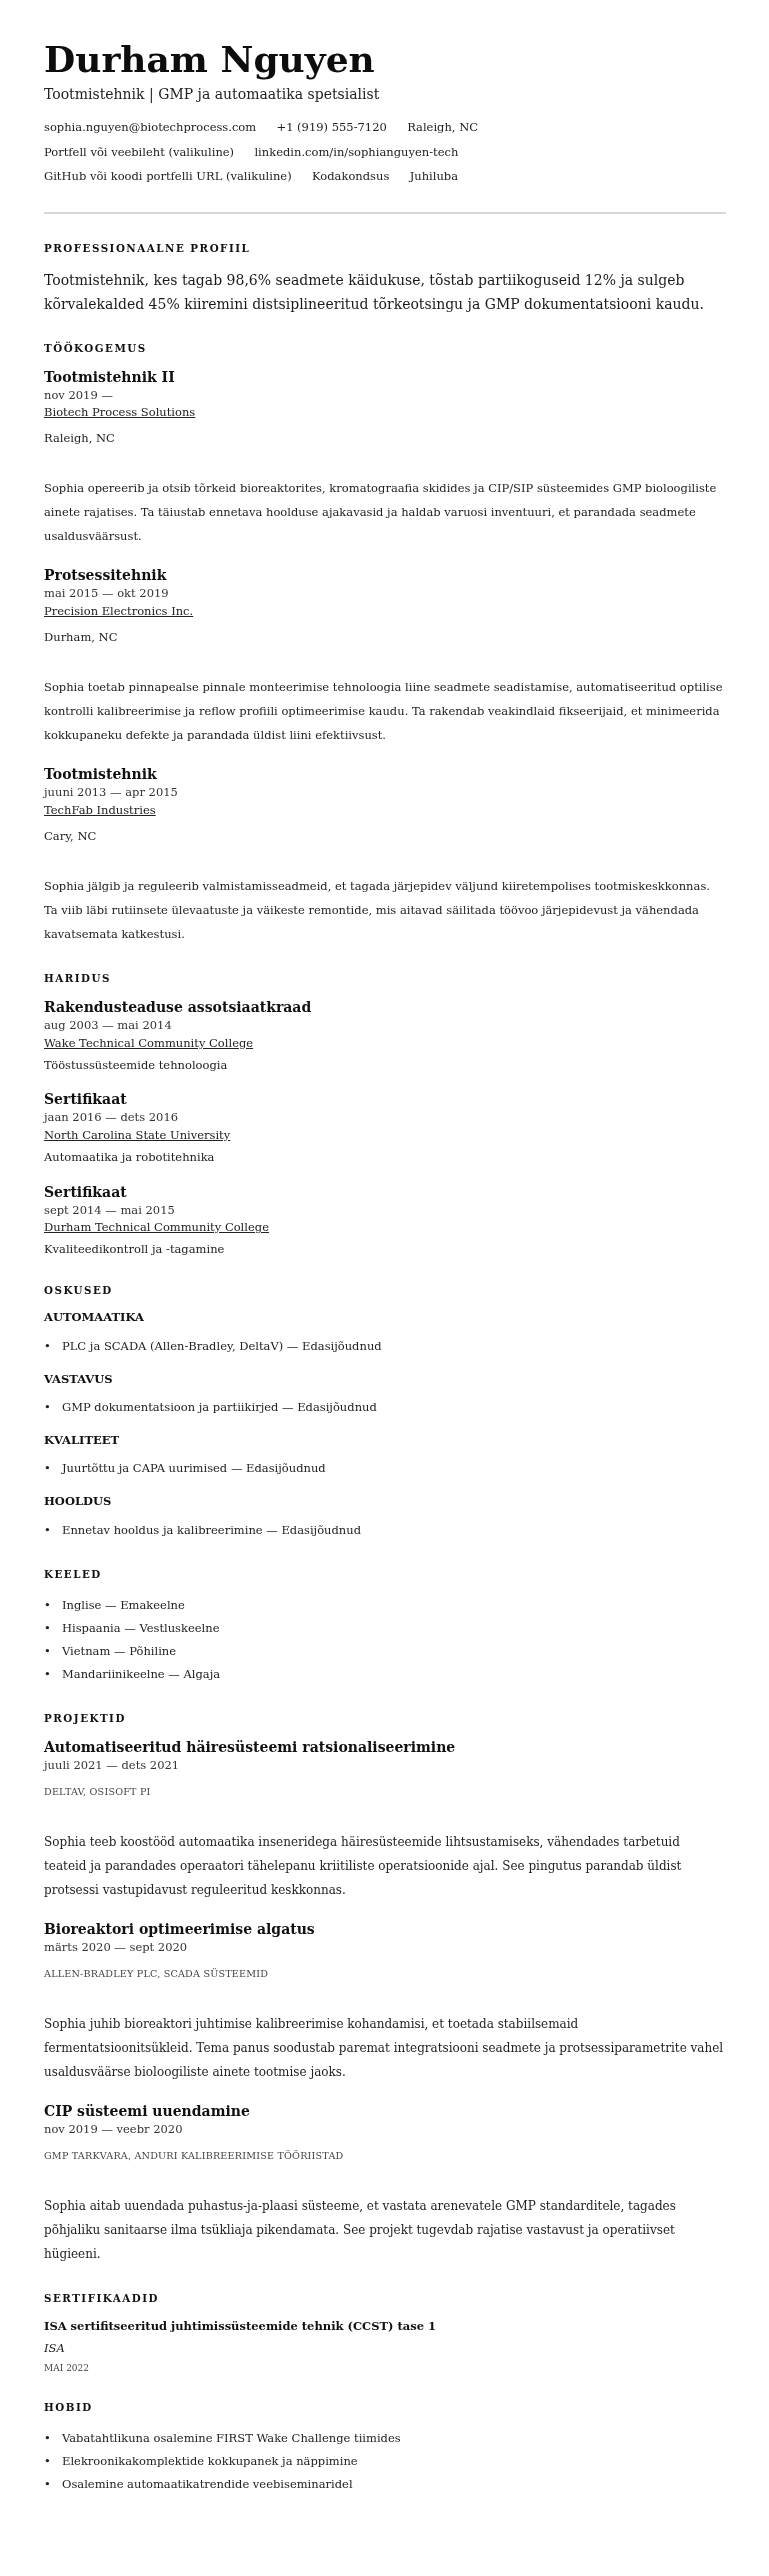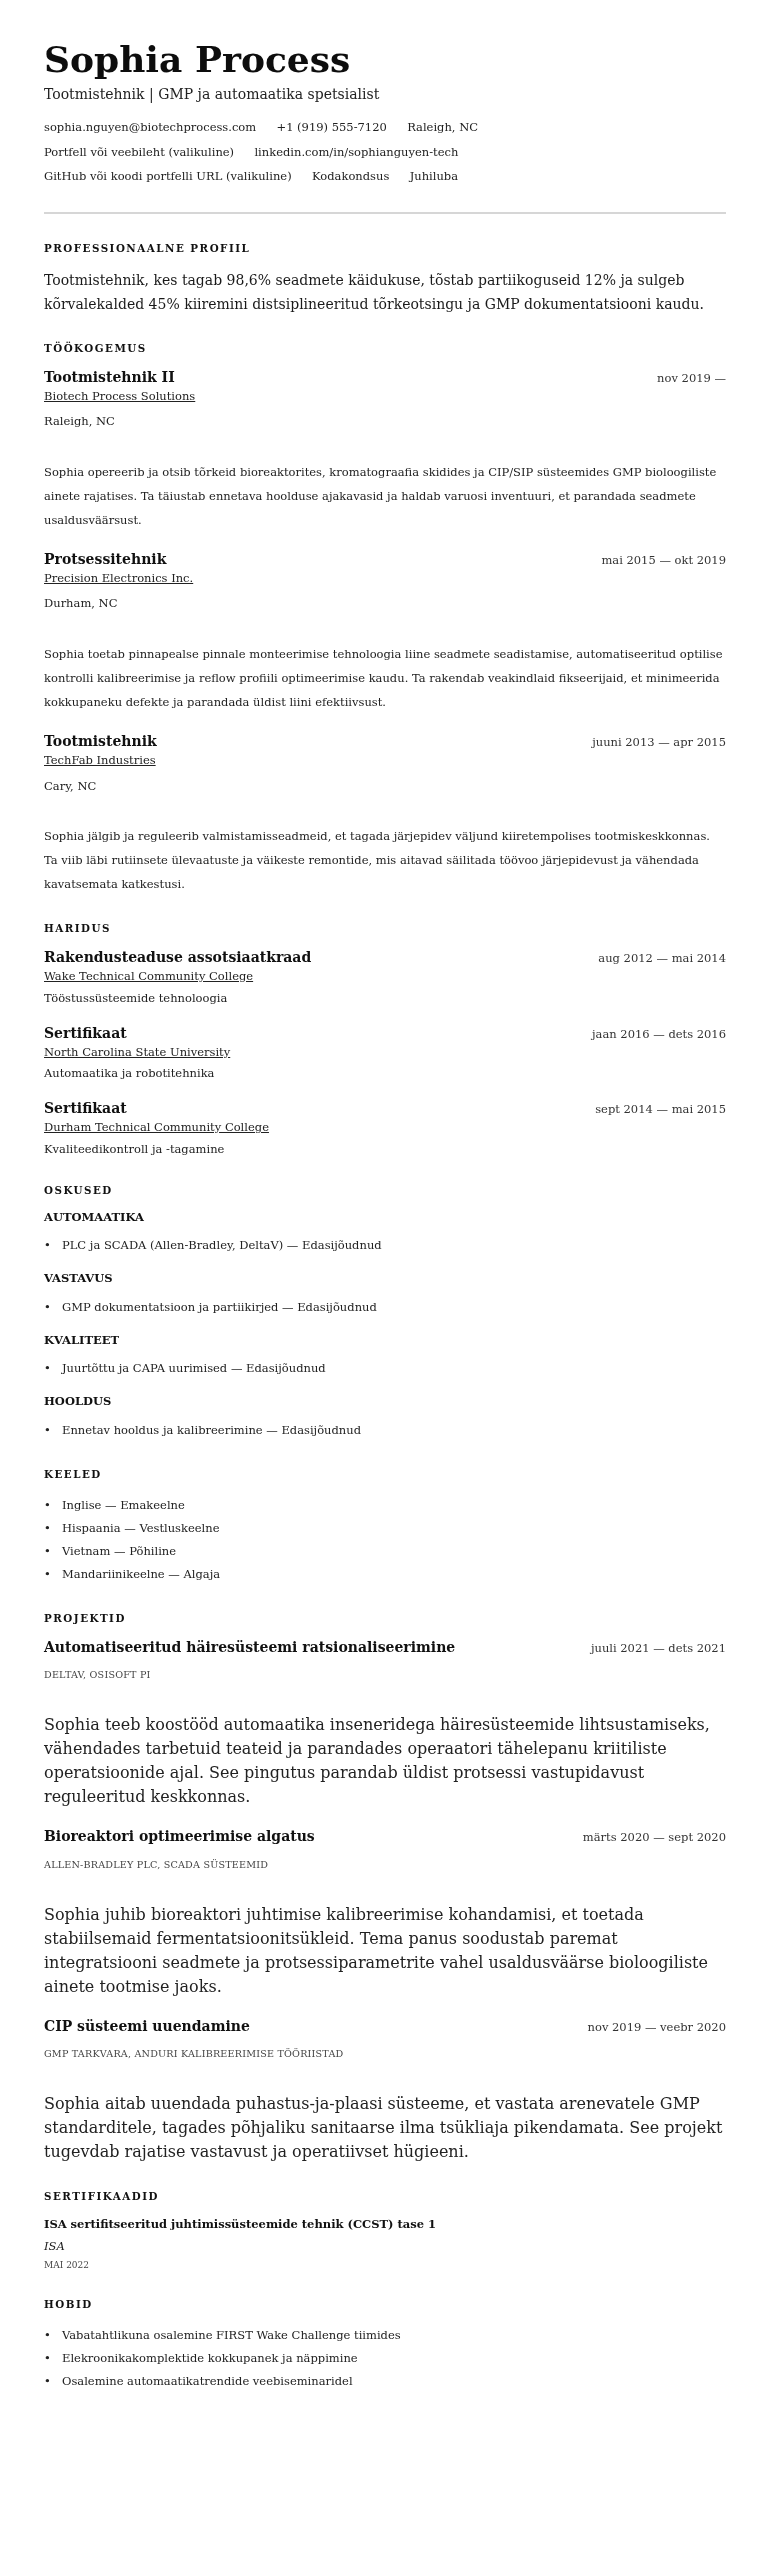--- a/index.html
+++ b/index.html
@@ -53,20 +53,21 @@
     font-size: 14px;
     line-height: 24px;
     color: #1a1a1a;
     margin: 0;
   }
   .entry { margin-bottom: 18px; }
   .entry-head {
     display: flex;
     justify-content: space-between;
     align-items: baseline;
+    flex-direction: column;
   }
   .entry-title {
     font-size: 14px;
     font-weight: bold;
     line-height: 19px;
     color: #111;
   }
   .entry-date {
     font-size: 11.5px;
     color: #333;
@@ -126,21 +127,21 @@
   }
   .proj-tech {
     font-size: 9.6px;
     text-transform: uppercase;
     color: #444;
     line-height: 14px;
     margin-top: 11.5px;
     letter-spacing: 0.2px;
   }
   .proj-desc {
-    font-size: 16px;
+    font-size: 12px;
     line-height: 24px;
     color: #222;
     margin: 31px 0 0 0;
   }
   .cert-title {
     font-size: 11.5px;
     font-weight: bold;
     line-height: 16.7px;
     color: #111;
   }
@@ -158,21 +159,21 @@
     text-transform: uppercase;
     margin-top: 3.8px;
   }
 </style>
 </head>
 <body>
 
 <div class="page">
 
   <header>
-    <h1 class="name">Sophia Process</h1>
+    <h1 class="name">Durham Nguyen</h1>
     <div class="headline">Tootmistehnik | GMP ja automaatika spetsialist</div>
 
     <div class="contact-row">
       <span>sophia.nguyen@biotechprocess.com</span>
       <span>+1 (919) 555-7120</span>
       <span>Raleigh, NC</span>
     </div>
     <div class="contact-row">
       <span>Portfell või veebileht (valikuline)</span>
       <span>linkedin.com/in/sophianguyen-tech</span>
@@ -224,21 +225,21 @@
       <p class="entry-desc">Sophia jälgib ja reguleerib valmistamisseadmeid, et tagada järjepidev väljund kiiretempolises tootmiskeskkonnas. Ta viib läbi rutiinsete ülevaatuste ja väikeste remontide, mis aitavad säilitada töövoo järjepidevust ja vähendada kavatsemata katkestusi.</p>
     </div>
   </section>
 
   <section class="section">
     <h2 class="section-title">HARIDUS</h2>
 
     <div class="edu-entry">
       <div class="entry-head">
         <span class="entry-title">Rakendusteaduse assotsiaatkraad</span>
-        <span class="entry-date">aug 2012 — mai 2014</span>
+        <span class="entry-date">aug 2003 — mai 2014</span>
       </div>
       <div class="entry-org">Wake Technical Community College</div>
       <div class="edu-field">Tööstussüsteemide tehnoloogia</div>
     </div>
 
     <div class="edu-entry">
       <div class="entry-head">
         <span class="entry-title">Sertifikaat</span>
         <span class="entry-date">jaan 2016 — dets 2016</span>
       </div>

